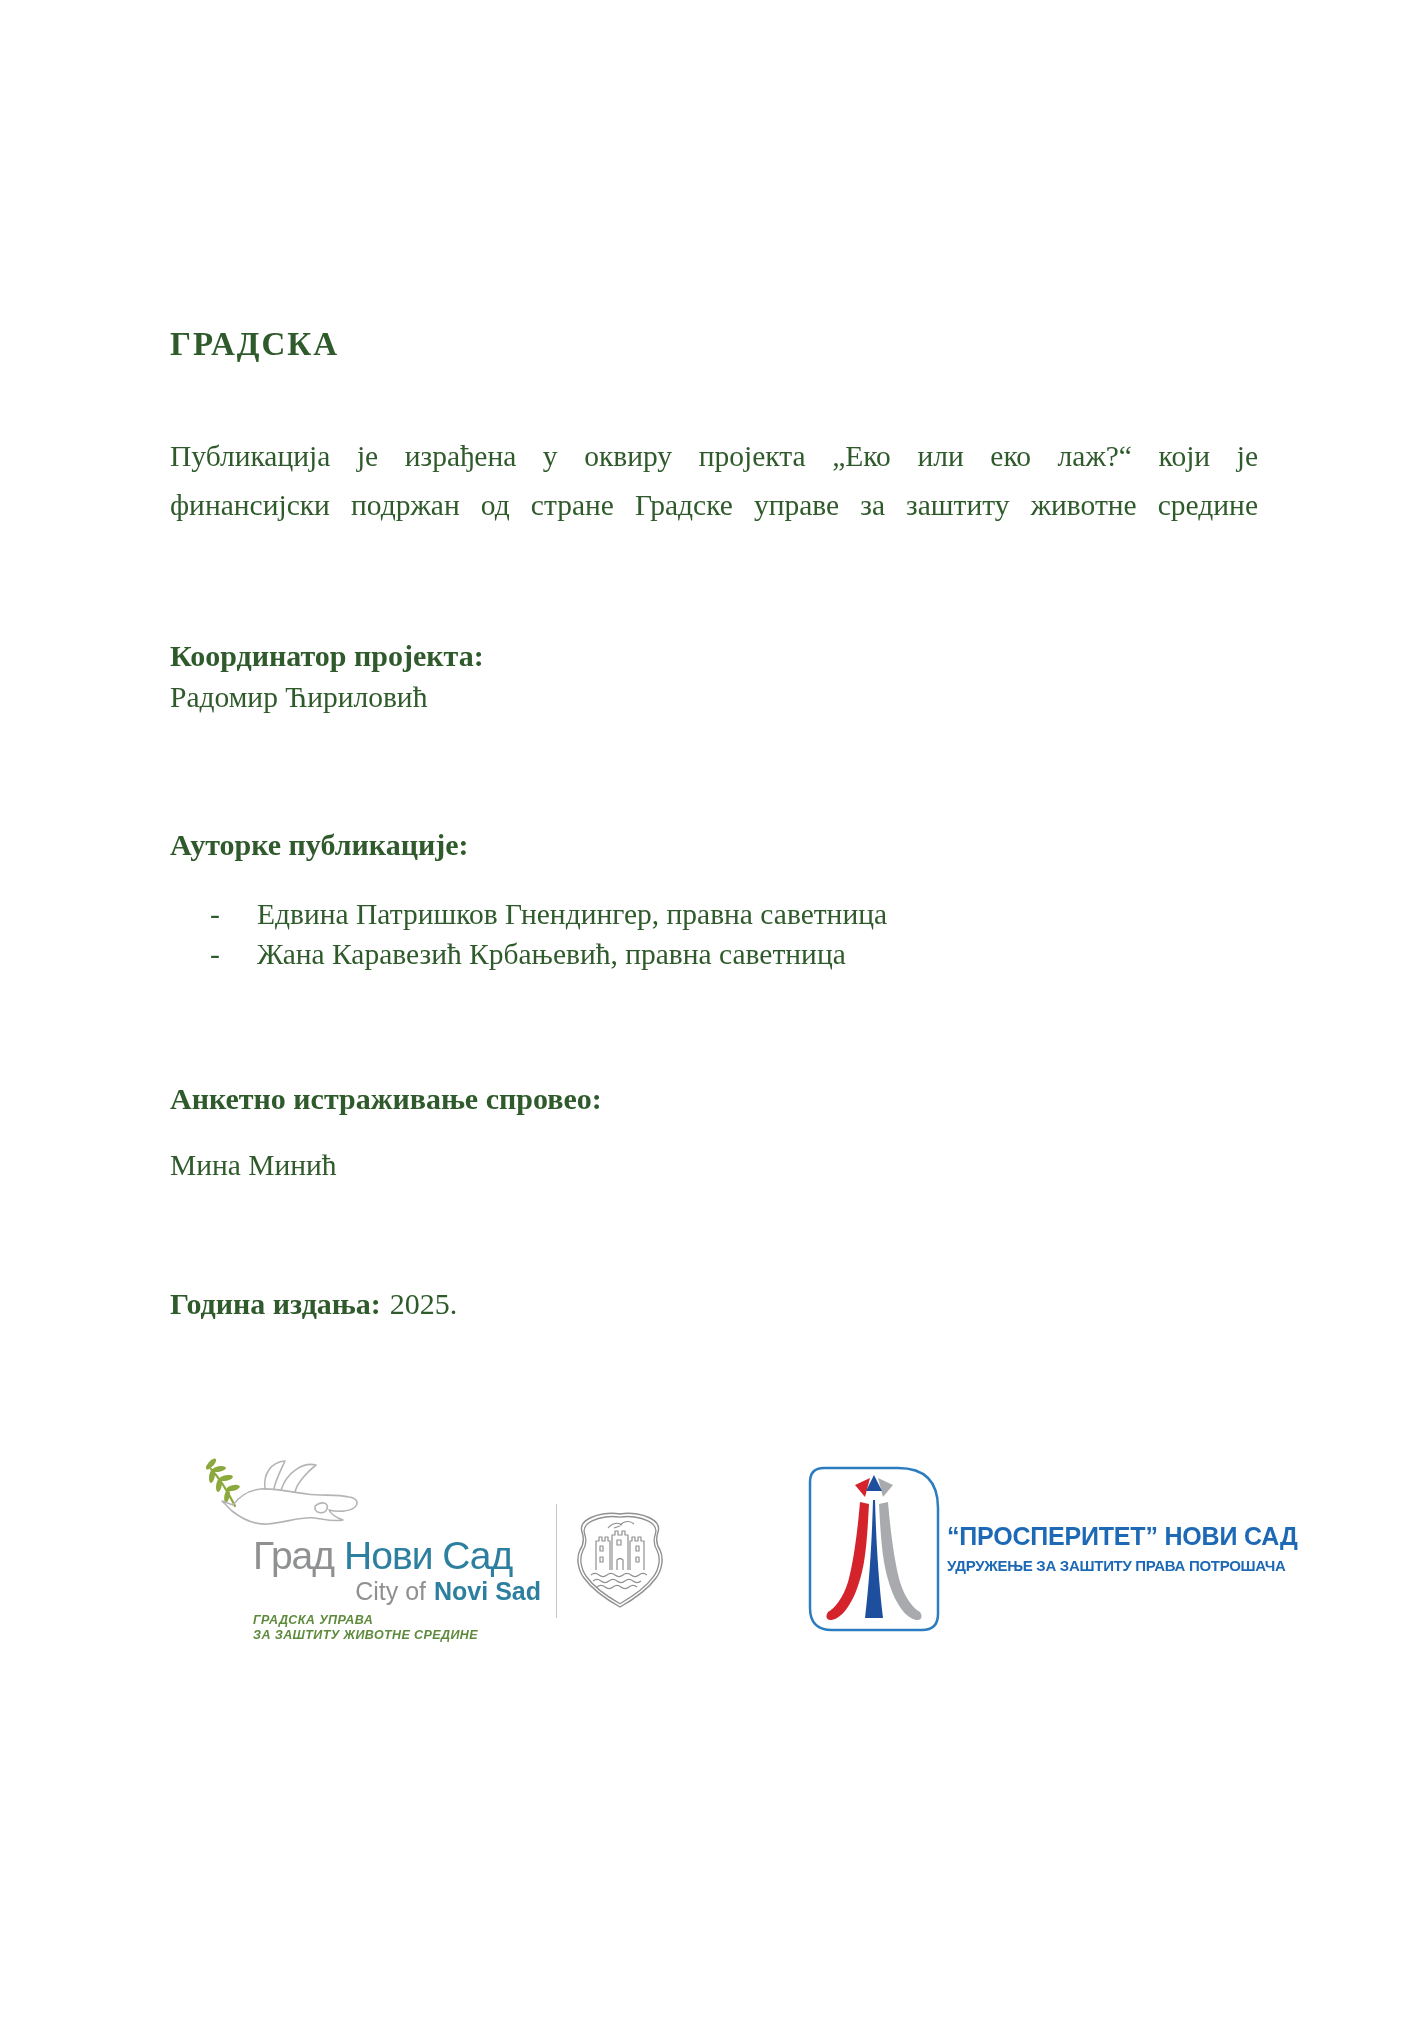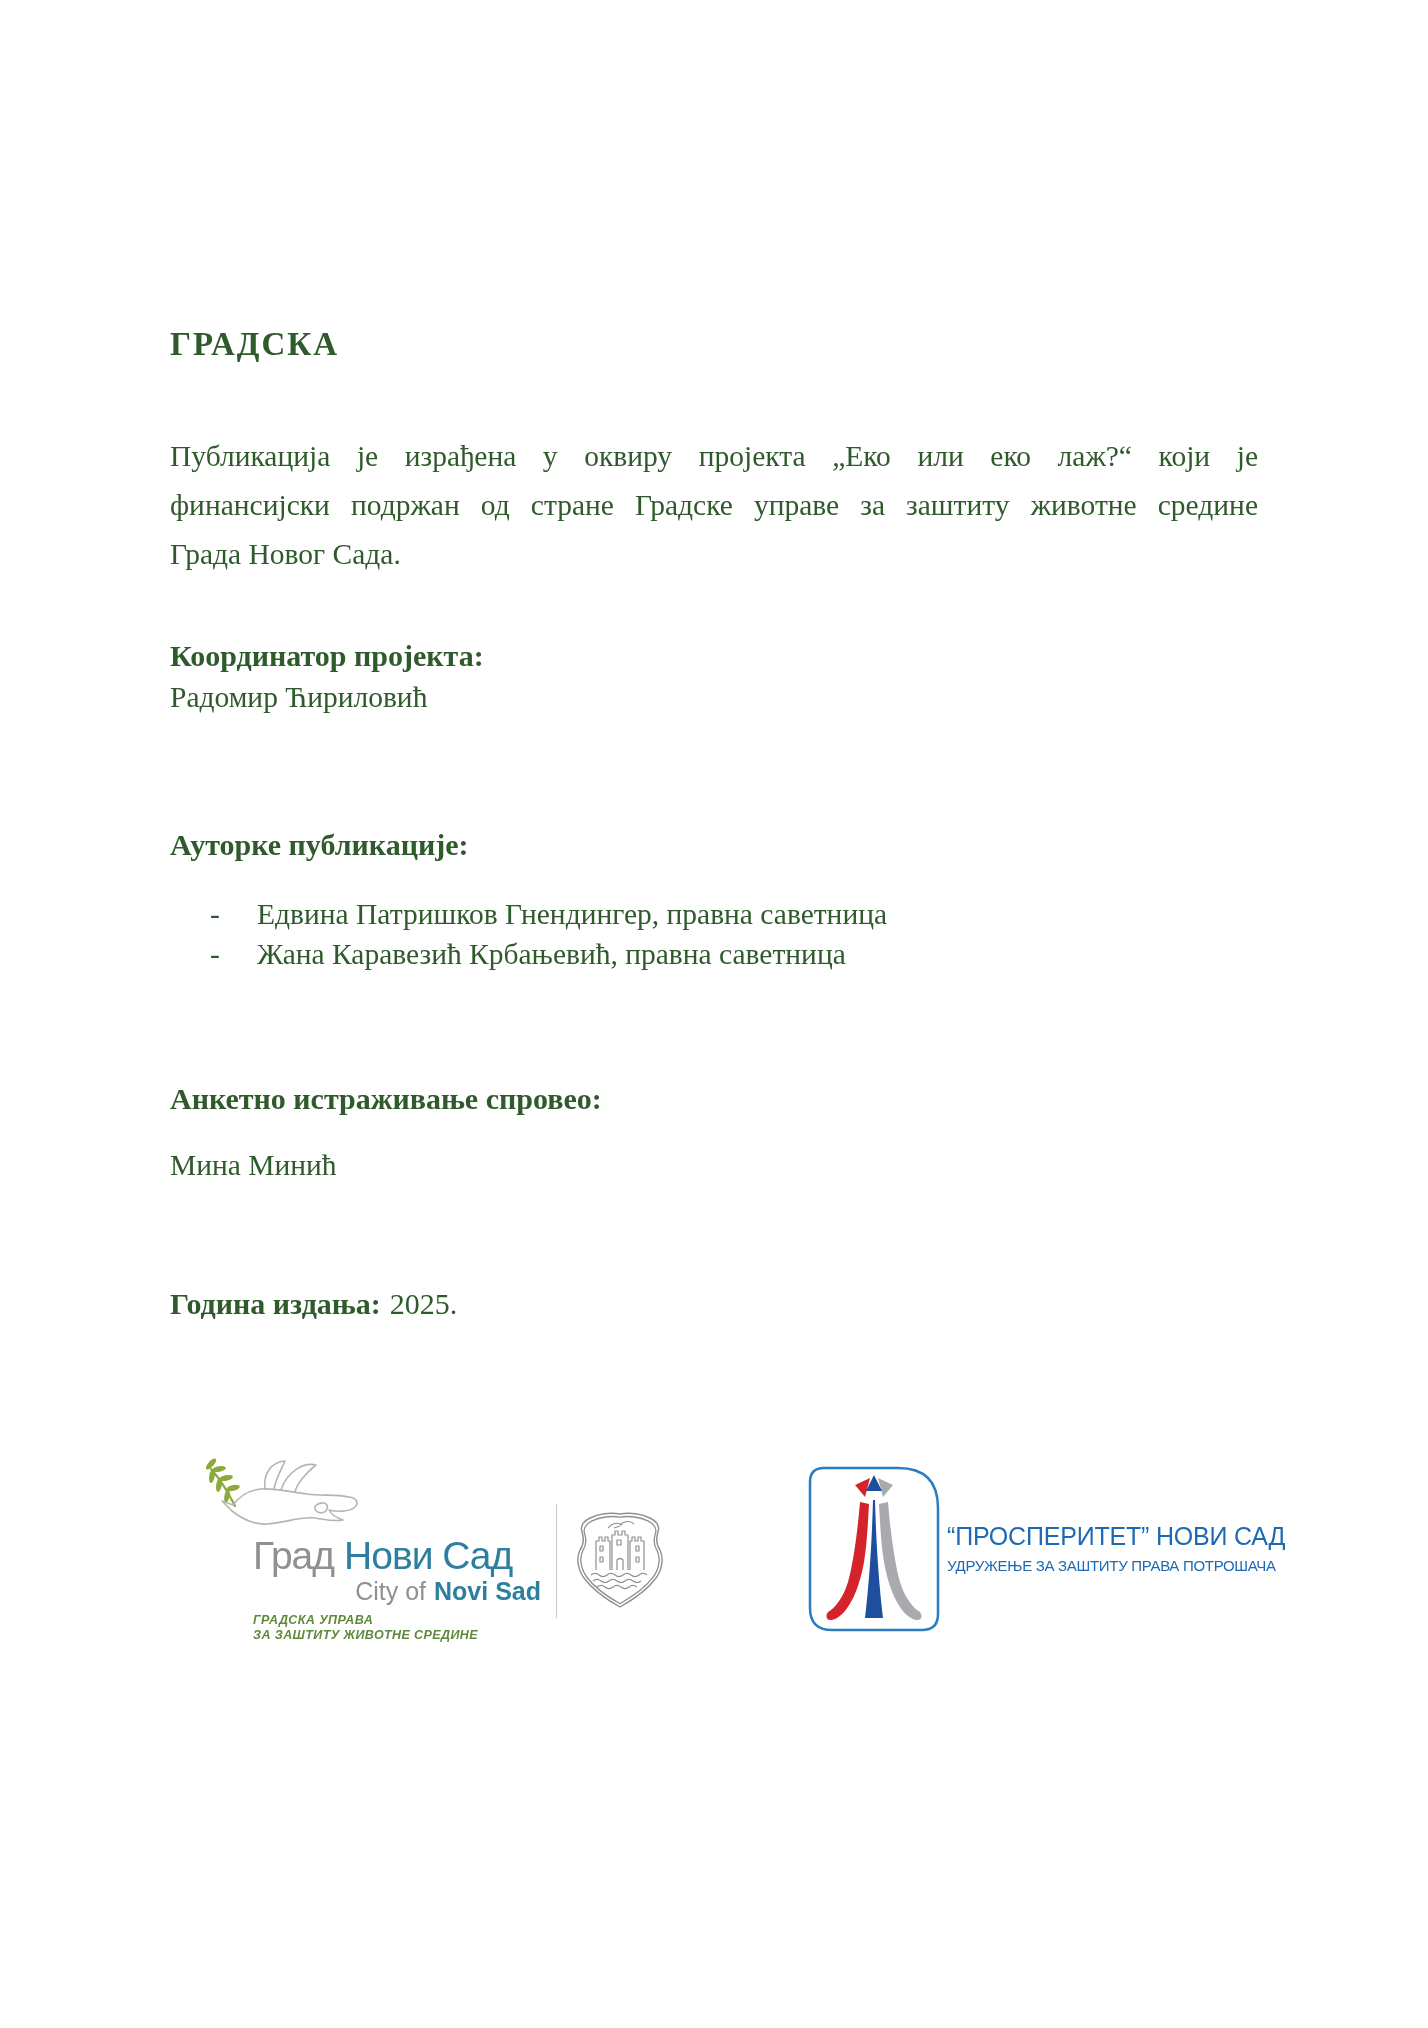--- a/index.html
+++ b/index.html
@@ -60,36 +60,35 @@
     color:#5e8a3c; letter-spacing:0.4px; line-height:15px;
   }
   .logo-divider{
     left:556px; top:1504px; width:1px; height:114px; background:#c9c9c9;
   }
   .coa-svg{left:574px; top:1510px;}
   .pros-box-svg{left:808px; top:1466px;}
   .pros-text{
     left:947px; top:1524px; width:340px;
     font-family:"Liberation Sans", sans-serif;
-    color:#1d69b5; font-weight:normal; line-height:1;
+    color:#1d69b5; font-weight:bold; line-height:1;
   }
   .pros-line1{font-size:25px; letter-spacing:-0.2px; white-space:nowrap;}
   .pros-line2{font-size:15px; letter-spacing:-0.3px; margin-top:9px; white-space:nowrap;}
 </style>
 </head>
 <body>
 
 <div class="page">
 
   <div class="abs doc-title">ГРАДСКА</div>
 
   <div class="abs intro">
     <div class="intro-line">Публикација је израђена у оквиру пројекта „Еко или еко лаж?“ који је</div>
     <div class="intro-line">финансијски подржан од стране Градске управе за заштиту животне средине</div>
-    <div class="intro-line last">Града Новог Сада.</div>
   </div>
 
   <div class="abs sec-heading" style="top:639px;">Координатор пројекта:</div>
   <div class="abs plain-line" style="top:681px;">Радомир Ћириловић</div>
 
   <div class="abs sec-heading" style="top:828px;">Ауторке публикације:</div>
   <div class="abs author-list">
     <div class="li-row">
       <span class="li-marker">-</span>
       <span>Едвина Патришков Гнендингер, правна саветница</span>

